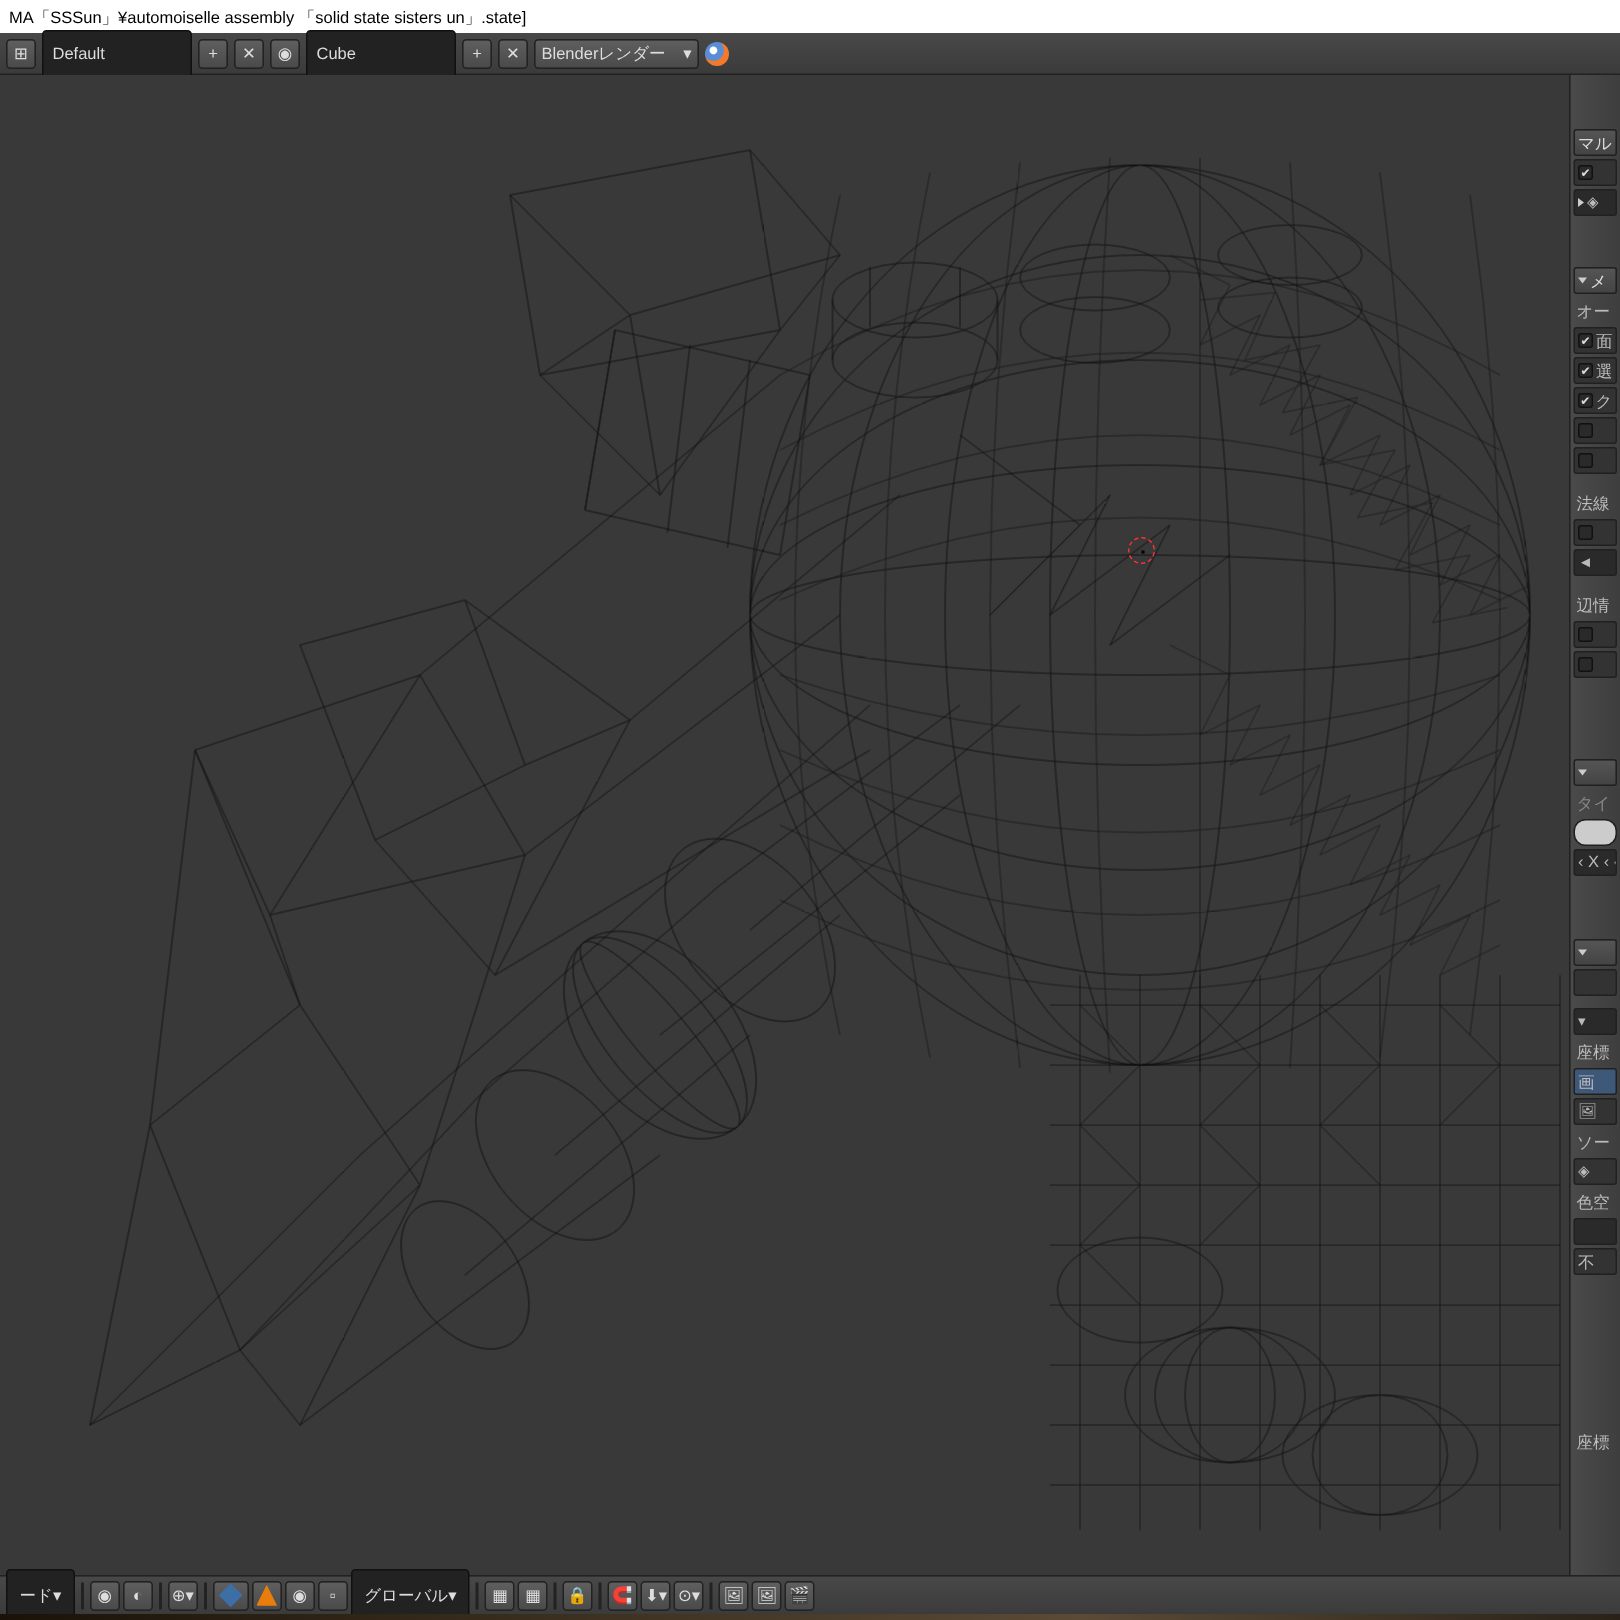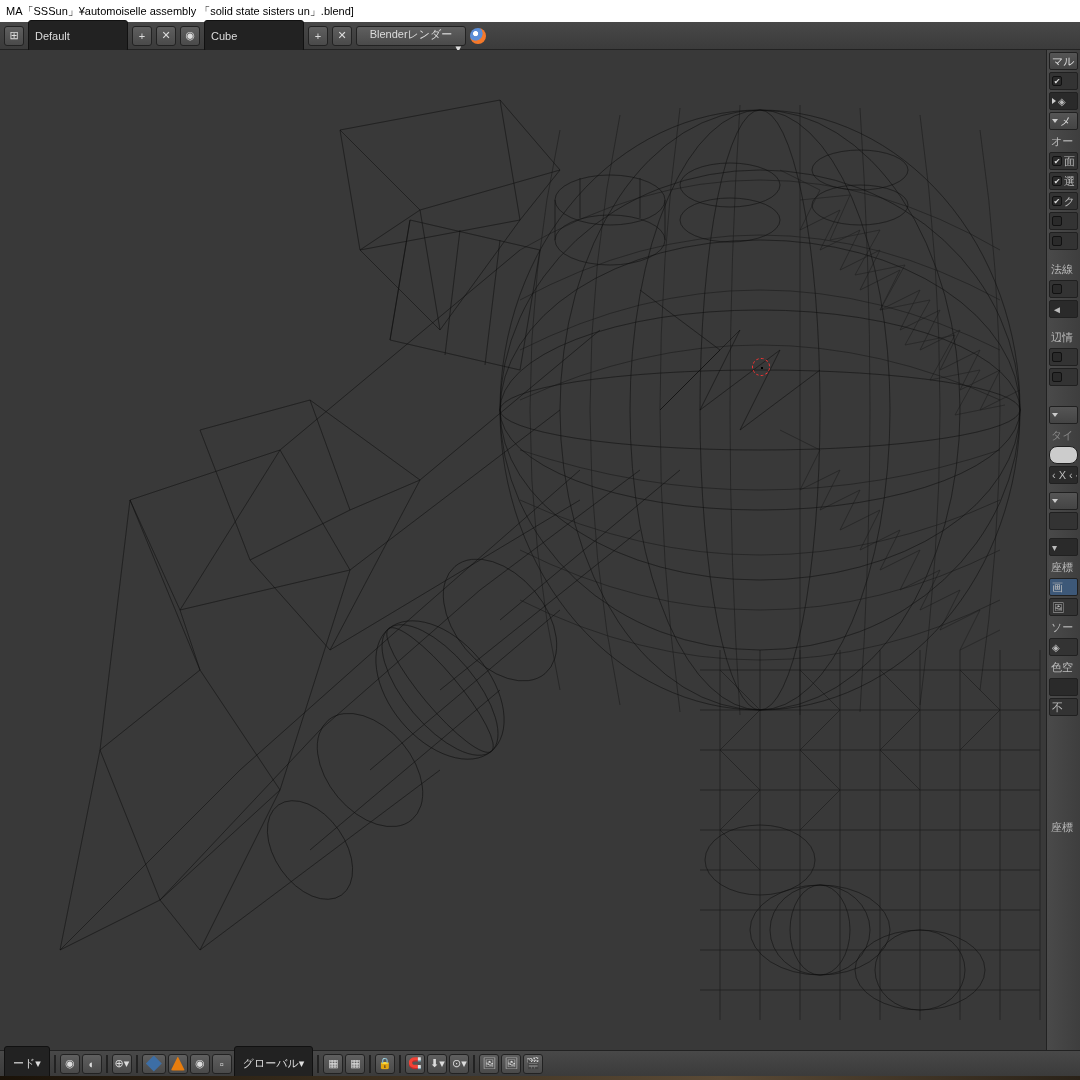--- a/index.html
+++ b/index.html
@@ -1,48 +1,48 @@
 <!DOCTYPE html>
 <html><head>
 <meta charset="utf-8">
 <style>
 * { margin:0; padding:0; box-sizing:border-box; font-family:"MS Gothic",sans-serif; font-size:11px; }
 body { width:1080px; height:1080px; background:#393939; overflow:hidden; position:relative; color:#c0c0c0; }
 .titlebar { height:22px; background:#fff; color:#000; display:flex; align-items:center; padding:0 6px; font-size:12px; }
 .top-header { height:28px; background:linear-gradient(#484848,#3b3b3b); display:flex; align-items:center; gap:4px; padding:2px 4px; border-bottom:1px solid #222; }
-.hdr-btn { background:linear-gradient(#5f5f5f,#4a4a4a); border:1px solid #222; border-radius:3px; height:20px; display:flex; align-items:center; padding:0 4px; color:#ddd; font-size:11px;flex-direction:column; }
+.hdr-btn { background:linear-gradient(#5f5f5f,#4a4a4a); border:1px solid #222; border-radius:3px; height:20px; display:flex; align-items:center; padding:0 4px; color:#ddd; font-size:11px; }
 .hdr-field { background:#222; border:1px solid #111; border-radius:3px; height:32px; min-width:90px; display:flex; align-items:center; padding:0 6px; color:#ddd; }
 .sq { width:20px; height:20px; background:linear-gradient(#5f5f5f,#4a4a4a); border:1px solid #222; border-radius:3px; display:flex; align-items:center; justify-content:center; color:#ddd; }
 .info-strip { color:#ccc; padding:0 8px; font-size:11px; white-space:nowrap; }
 .blender-logo { width:16px; height:16px; border-radius:50%; background:radial-gradient(circle at 35% 35%,#fff 0 15%,#5b8dd6 20% 45%,#f5792a 50% 100%); }
 .content { position:absolute; top:50px; left:0; right:34px; bottom:30px; background:#393939; overflow:hidden; }
 .cursor3d { position:absolute; top:308px; left:752px; width:18px; height:18px; }
 .cursor3d .ring { position:absolute; inset:0; border:1px dashed #f33; border-radius:50%; }
 .cursor3d .cross { position:absolute; top:50%; left:50%; width:2px; height:2px; background:#000; }
 .right-panel { position:absolute; top:50px; right:0; width:34px; bottom:30px; background:linear-gradient(90deg,#4a4a4a,#3e3e3e); border-left:1px solid #222; padding:2px; overflow:hidden; }
 .rp-row { height:18px; background:#333; border:1px solid #202020; border-radius:2px; margin-bottom:2px; display:flex; align-items:center; padding:0 2px; color:#bbb; font-size:10px; overflow:hidden; white-space:nowrap; }
 .rp-dark { background:#2a2a2a; }
-.rp-hdr { background:linear-gradient(#555,#444); color:#ddd; }
+.rp-hdr { background:linear-gradient(#555,#444); color:#ddd;margin-top:34px; }
 .chk { width:10px; height:10px; background:#2a2a2a; border:1px solid #111; border-radius:2px; margin-right:2px; display:inline-flex; align-items:center; justify-content:center; font-size:8px; color:#ddd; }
 .chk.on::after { content:"✔"; }
 .tri { display:inline-block; width:0; height:0; border-left:4px solid #ccc; border-top:3px solid transparent; border-bottom:3px solid transparent; margin-right:2px; }
 .tri.down { border-left:3px solid transparent; border-right:3px solid transparent; border-top:4px solid #ccc; border-bottom:0; }
 .rp-blue { background:#3d5878; }
 .bottom-bar { position:absolute; bottom:4px; left:0; right:0; height:26px; background:linear-gradient(#484848,#3b3b3b); border-top:1px solid #222; display:flex; align-items:center; gap:2px; padding:2px 4px; }
 .bb-field { background:#222; border:1px solid #111; border-radius:3px; height:20px; padding:17px 8px; display:flex; align-items:center; color:#ddd;text-align:center; }
 .widget-orange { width:14px; height:14px; background:#e87d0d; border-radius:2px; }
 .widget-blue { width:16px; height:16px; background:#3d6ea5; border-radius:2px; clip-path:polygon(50% 0,100% 50%,50% 100%,0 50%); }
 .sep { width:2px; height:18px; background:#222; margin:0 2px; }
 .footer-strip { position:absolute; bottom:0; left:0; right:0; height:4px; background:linear-gradient(90deg,#1a1208,#3a2e1e,#5a4a36,#2a2218); }
 </style>
 </head>
 <body>
 
 <div class="titlebar">
-  <span>MA「SSSun」¥automoiselle assembly 「solid state  sisters un」.blend]</span>
+  <span>MA「SSSun」¥automoiselle assembly 「solid state  sisters un」.state]</span>
 </div>
 
 <div class="top-header">
   <div class="sq">⊞</div>
   <div class="hdr-field" style="min-width:100px">
       <span>Default</span>
     </div>
   <div class="sq">+</div>
   <div class="sq">✕</div>
   <div class="sq">◉</div>

